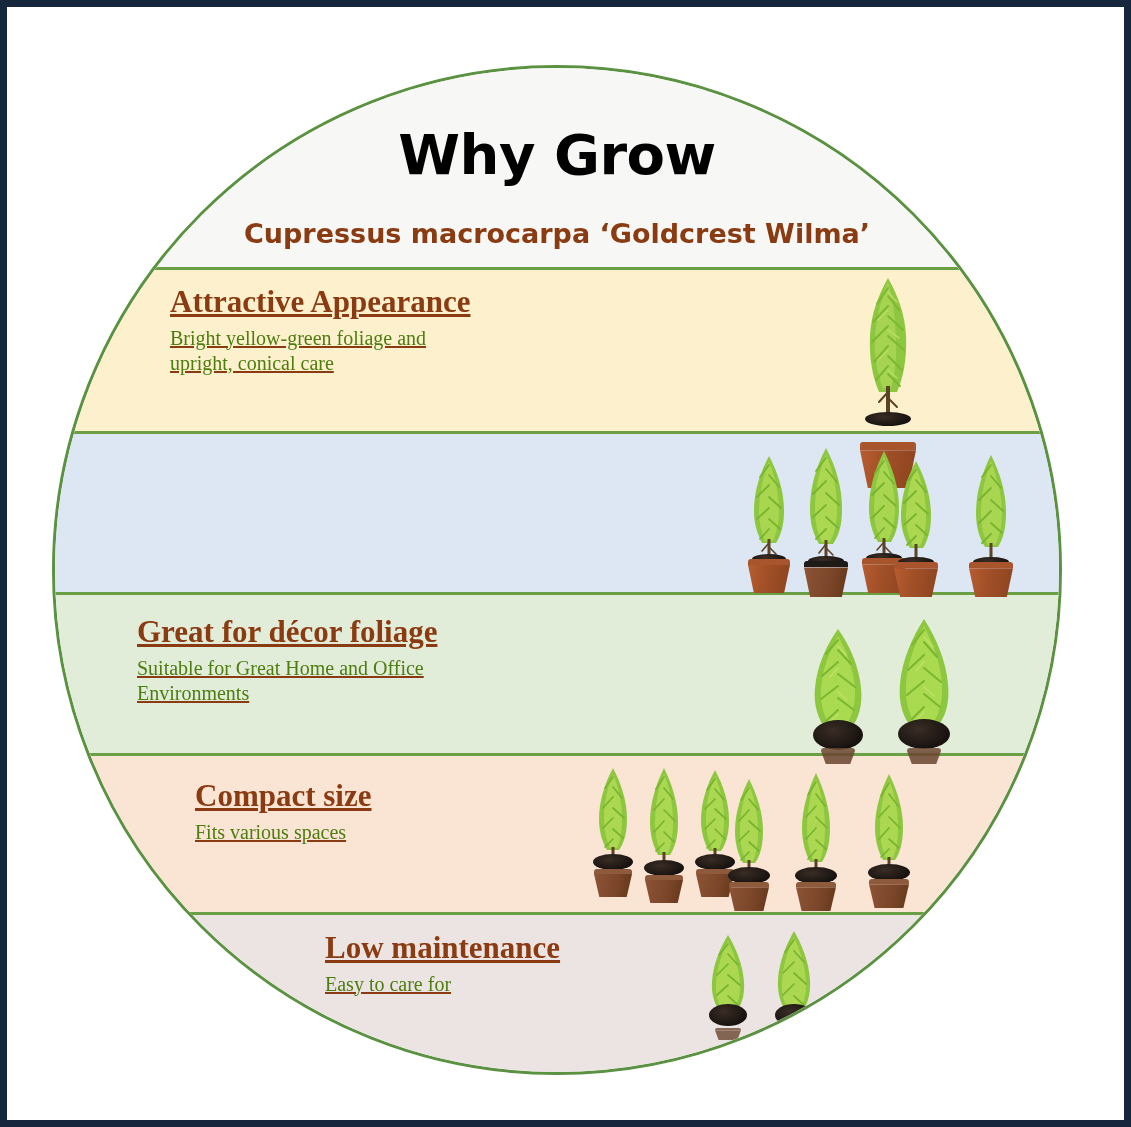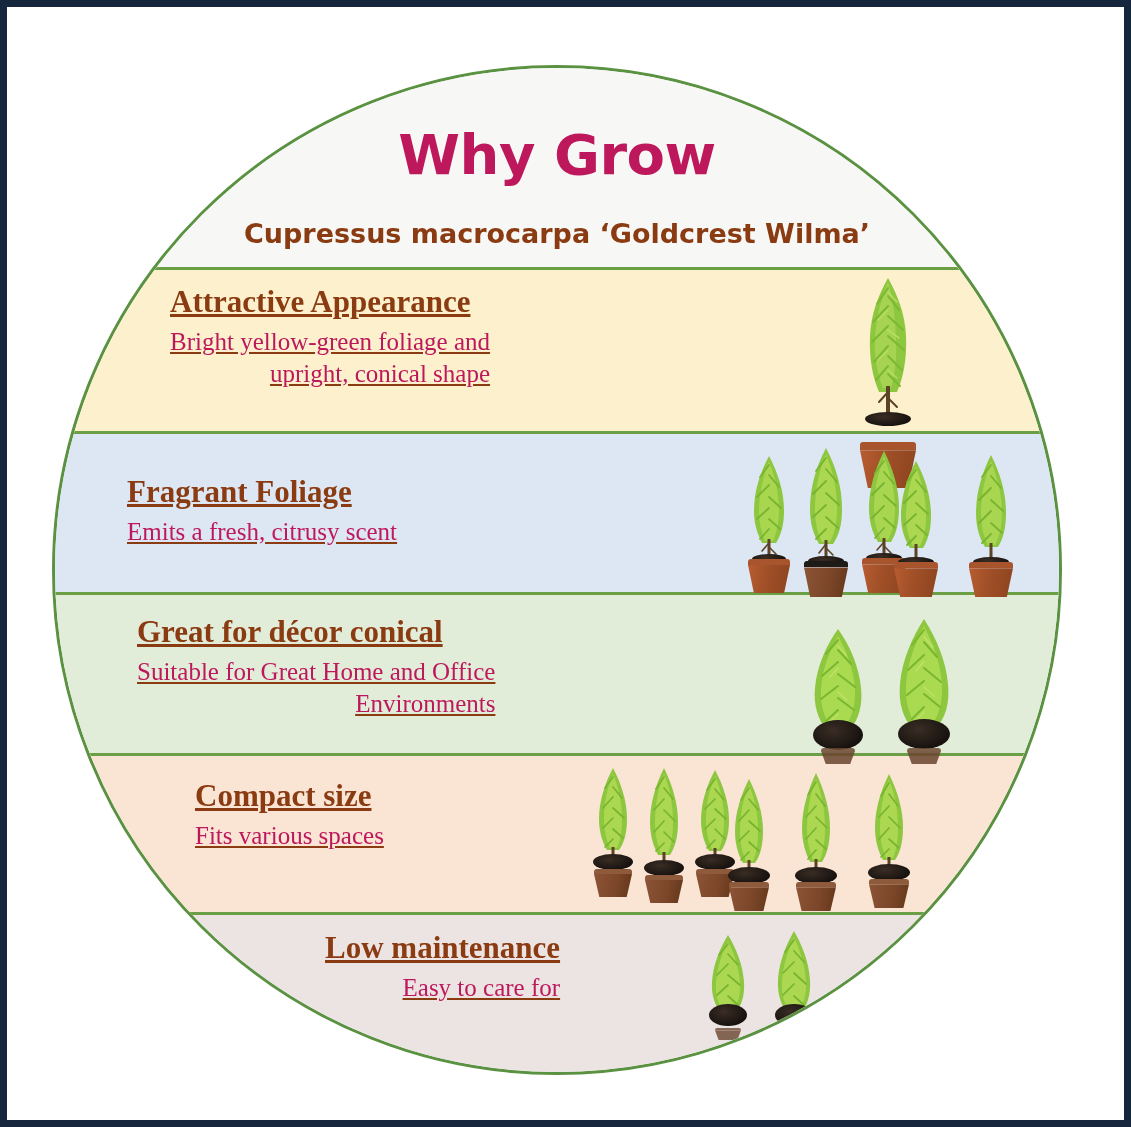--- a/index.html
+++ b/index.html
@@ -58,21 +58,21 @@
   }
   #title {
     position: absolute;
     top: 54px;
     left: 0;
     right: 0;
     text-align: center;
     font-family: "DejaVu Sans", sans-serif;
     font-weight: bold;
     font-size: 56px;
-    color: #be185d;
+    color: #000000;
     letter-spacing: -0.5px;
   }
   #subtitle {
     position: absolute;
     top: 150px;
     left: 0;
     right: 0;
     text-align: center;
     font-family: "DejaVu Sans", sans-serif;
     font-weight: bold;
@@ -90,24 +90,23 @@
     font-family: "Liberation Serif", serif;
     font-weight: bold;
     font-size: 31px;
     line-height: 1.18;
     margin-bottom: 5px;
     white-space: nowrap;
   }
   .row-desc {
     font-family: "Liberation Serif", serif;
     font-weight: normal;
-    font-size: 25px;
+    font-size: 20px;
     line-height: 1.28;
-    color: #be185d;
-    text-align: right;
+    color: #4d7c0f;
   }
 
   
   #band-1 { top: 199px; height: 164px; background: #fcf0cd; }
   #band-2 { top: 363px; height: 161px; background: #dde7f3; }
   #band-3 { top: 524px; height: 161px; background: #e2edd9; }
   #band-4 { top: 685px; height: 159px; background: #fae4d4; }
   #band-5 { top: 844px; height: 166px; background: #ece4e2; }
 
   #text-1 { left: 115px; top: 216px; }
@@ -186,30 +185,26 @@
 
     <div class="band" id="band-3"></div>
 
     <div class="band" id="band-4"></div>
 
     <div class="band" id="band-5"></div>
 
     <div class="row-text" id="text-1">
       <div class="row-title">Attractive Appearance</div>
       <div class="row-desc">Bright yellow-green foliage and</div>
-      <div class="row-desc">upright, conical shape</div>
-    </div>
-
-    <div class="row-text" id="text-2">
-      <div class="row-title">Fragrant Foliage</div>
-      <div class="row-desc">Emits a fresh, citrusy scent</div>
-    </div>
+      <div class="row-desc">upright, conical care</div>
+    </div>
+
 
     <div class="row-text" id="text-3">
-      <div class="row-title">Great for décor conical</div>
+      <div class="row-title">Great for décor foliage</div>
       <div class="row-desc">Suitable for Great Home and Office</div>
       <div class="row-desc">Environments</div>
     </div>
 
     <div class="row-text" id="text-4">
       <div class="row-title">Compact size</div>
       <div class="row-desc">Fits various spaces</div>
     </div>
 
     <div class="row-text" id="text-5">

